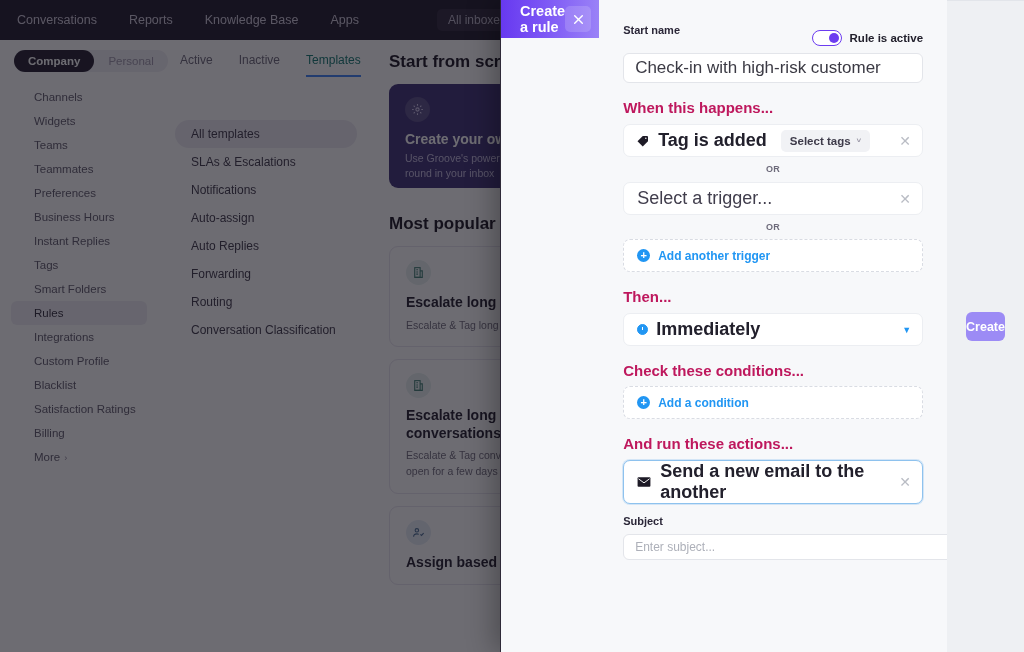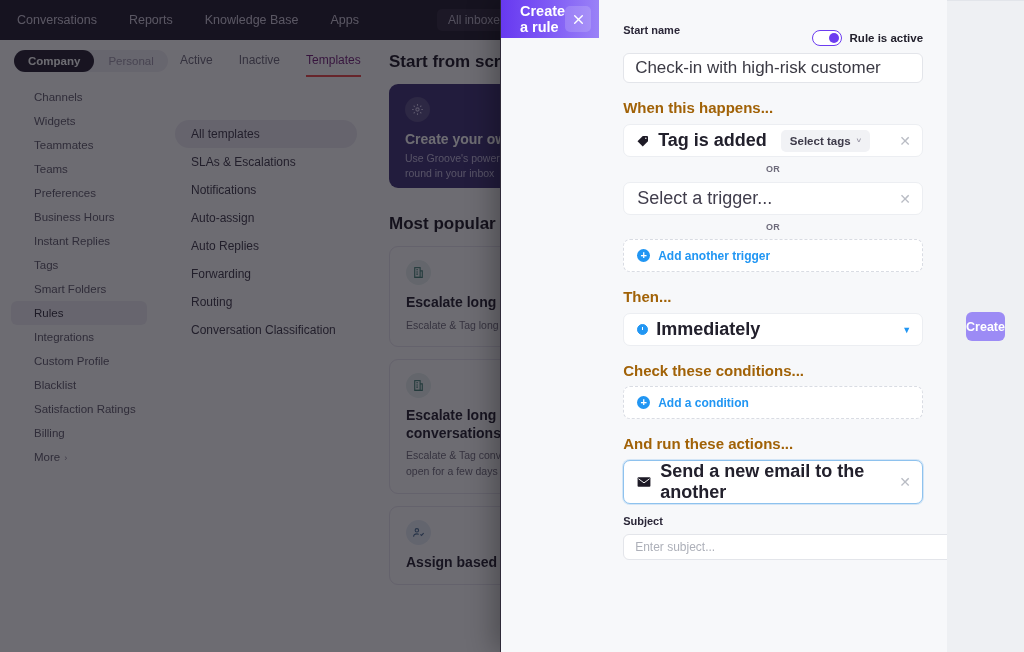--- a/index.html
+++ b/index.html
@@ -56,21 +56,21 @@
     padding: 6px 0 6px 23px; margin: 0 11px;
     border-radius: 6px; white-space: nowrap;
   }
   .side-item.active { background: #efedf3; color: #2d2838; }
   .side-item .chev { font-size: 9px; margin-left: 4px; color: #8b8598; }
 
   
   .tmplcol { position: absolute; left: 175px; top: 0; width: 200px; }
   .tmpl-tabs { display: flex; gap: 26px; padding: 13px 0 0 5px; }
   .tt { font-size: 12px; color: #6b6677; padding-bottom: 8px; white-space: nowrap; }
-  .tt.sel { color: #701a75; border-bottom: 2px solid #ef4444; }
+  .tt.sel { color: #0f766e; border-bottom: 2px solid #3b82f6; }
   .cat-list { margin-top: 43px; }
   .cat {
     font-size: 12px; color: #3b3546; padding: 7px 0 7px 16px;
     margin-right: 18px; border-radius: 18px; white-space: nowrap;
   }
   .cat.sel { background: #eceaf2; }
 
   
   .maincol { position: absolute; left: 389px; top: 0; right: 0; }
   .h-main { font-size: 17px; font-weight: bold; color: #17121f; margin: 12px 0 0 0; white-space: nowrap; }
@@ -141,21 +141,21 @@
   }
   .toggle-label { font-size: 11.5px; font-weight: bold; color: #22202c; }
 
   .txtinput {
     margin-top: 7px; width: 100%; height: 30px;
     background: #ffffff; border: 1px solid #e3e5ea; border-radius: 6px;
     display: flex; align-items: center; padding: 0 11px;
     font-size: 17px; color: #3b3a44;
   }
 
-  .sec-h { font-size: 15px; font-weight: bold; color: #a16207; margin-top: 16px; }
+  .sec-h { font-size: 15px; font-weight: bold; color: #be185d; margin-top: 16px; }
 
   .cardrow {
     margin-top: 8px; width: 100%; min-height: 33px;
     background: #ffffff; border: 1px solid #eceef2; border-radius: 7px;
     display: flex; align-items: center; padding: 0 11px 0 13px;
   }
   .cardrow.focus { border: 1px solid #8ec2ee; box-shadow: 0 0 0 1px rgba(142,194,238,0.35); }
   .cardrow .txt { font-size: 18px; color: #22202c; font-weight: bold; }
   .cardrow .txt.plain { font-weight: normal; color: #403d4c; }
   .cardrow .spacer { flex: 1; }
@@ -241,22 +241,22 @@
     <div class="bg-body">
 
       <div class="side">
         <div class="seg">
           <div class="seg-on">Company</div>
           <div class="seg-off">Personal</div>
         </div>
         <div class="side-list">
           <div class="side-item">Channels</div>
           <div class="side-item">Widgets</div>
+          <div class="side-item">Teams</div>
           <div class="side-item">Teammates</div>
-          <div class="side-item">Teams</div>
           <div class="side-item">Preferences</div>
           <div class="side-item">Business Hours</div>
           <div class="side-item">Instant Replies</div>
           <div class="side-item">Tags</div>
           <div class="side-item">Smart Folders</div>
           <div class="side-item active">Rules</div>
           <div class="side-item">Integrations</div>
           <div class="side-item">Custom Profile</div>
           <div class="side-item">Blacklist</div>
           <div class="side-item">Satisfaction Ratings</div>

